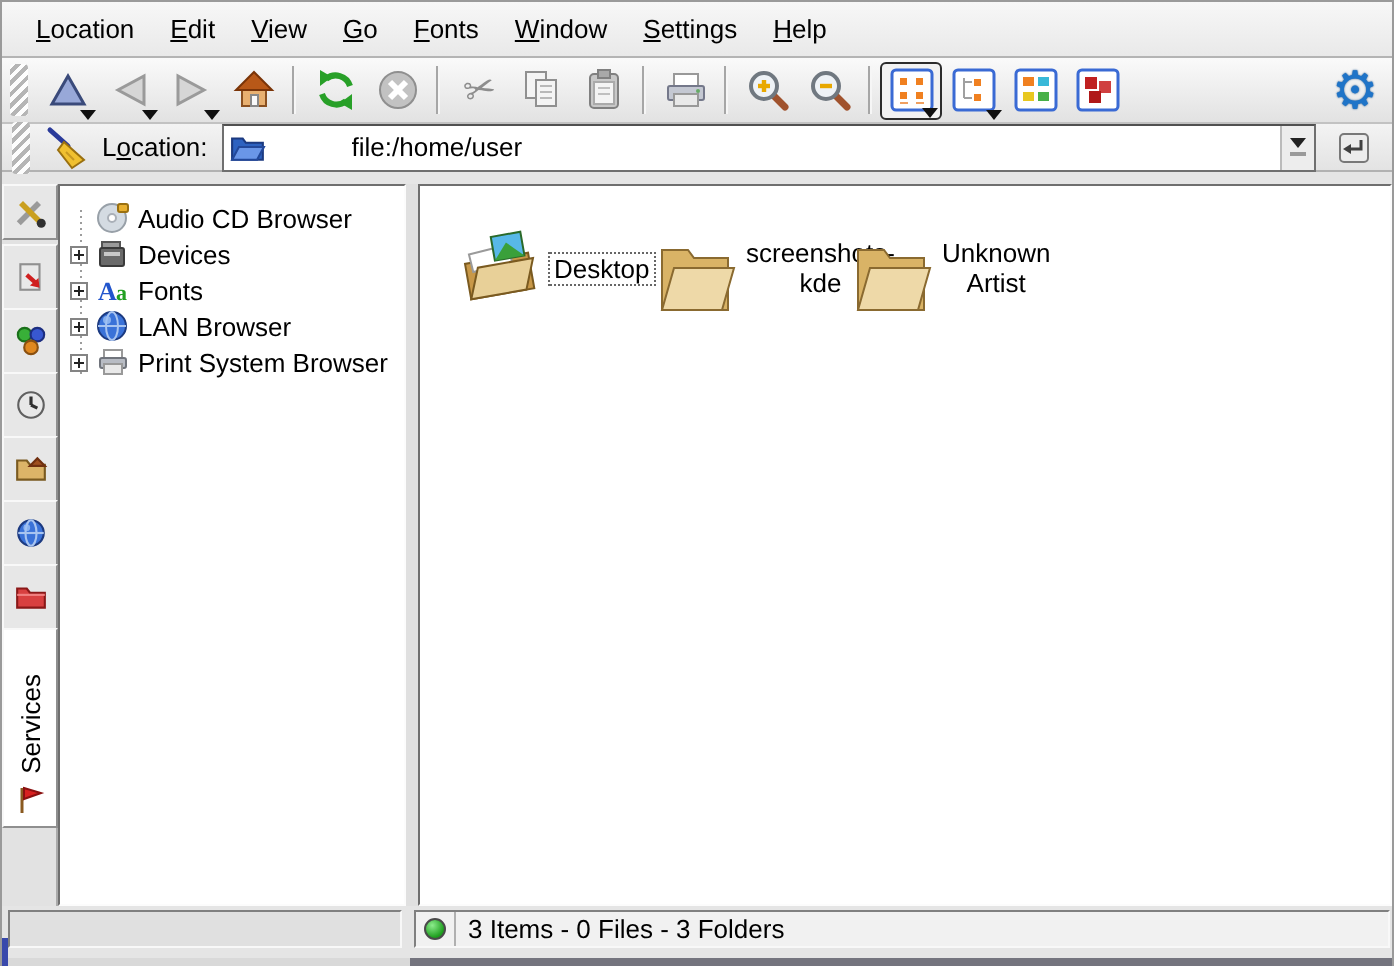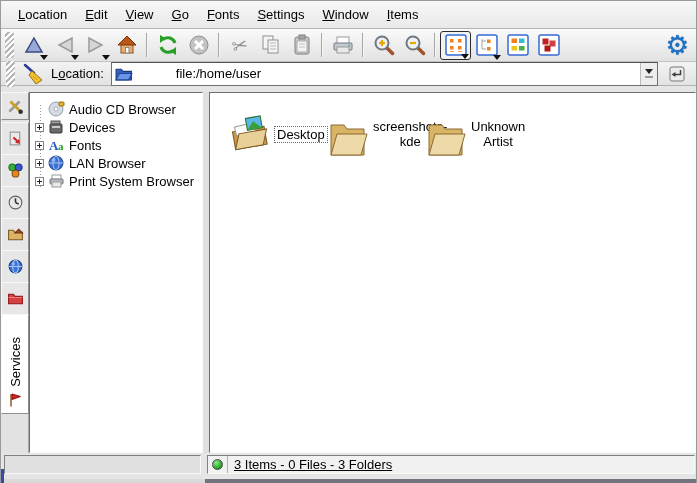--- a/index.html
+++ b/index.html
@@ -84,21 +84,21 @@
     border-color:#6f6f6f #fcfcfc #fcfcfc #6f6f6f;
     padding:12px 0 0 16px; display:flex; align-items:flex-start; }
   .fitem { width:96px; display:flex; align-items:center; margin-right:2px; }
   .ficon { height:54px; display:flex; align-items:flex-end; justify-content:center; }
   .flabel { margin-top:4px; text-align:center; max-width:92px; line-height:15px;
     overflow-wrap:break-word; padding:0 2px; border:1px solid transparent; }
   .fitem.selected .flabel { border:1px dotted #666; }
 
   
   .statusrow { position:absolute; top:452px; left:0; right:0; height:24px;
-    background:#e5e5e5; display:flex; align-items:stretch; padding:2px 1px 3px 3px;text-decoration:underline; }
+    background:#e5e5e5; display:flex; align-items:stretch; padding:2px 1px 3px 3px; }
   .progressbar { width:197px; margin-right:6px; background:#e0e0e0;
     border:1px solid; border-color:#808080 #f8f8f8 #f8f8f8 #808080; flex:none; }
   .statusbar { flex:1; background:#f1f1f1; border:1px solid;
     border-color:#808080 #f8f8f8 #f8f8f8 #808080; display:flex; align-items:center; }
   .led { width:11px; height:11px; border-radius:50%; margin:0 4px; flex:none;
     background:radial-gradient(circle at 35% 30%, #8cec8c, #1e9e1e 70%);
     border:1px solid #4a4a4a; }
   .statdiv { width:1px; align-self:stretch; background:#b0b0b0; margin-right:6px; }
   .stattext { white-space:nowrap; }
 
@@ -114,23 +114,23 @@
 <body>
 
 <div class="window">
 
   <div class="menubar">
     <span class="menu-item">Location</span>
     <span class="menu-item">Edit</span>
     <span class="menu-item">View</span>
     <span class="menu-item">Go</span>
     <span class="menu-item">Fonts</span>
+    <span class="menu-item">Window</span>
     <span class="menu-item">Settings</span>
-    <span class="menu-item">Window</span>
-    <span class="menu-item">Items</span>
+    <span class="menu-item">Help</span>
   </div>
 
   <div class="toolbar">
     <div class="handle"></div>
 
     <div class="tbtn">
       <svg width="24" height="24" viewBox="0 0 24 24">
         <polygon points="12,5 20,19 4,19" fill="#98a8d8" stroke="#3a4a7a" stroke-width="1.5"></polygon>
       </svg>
       <span class="dd"></span>

